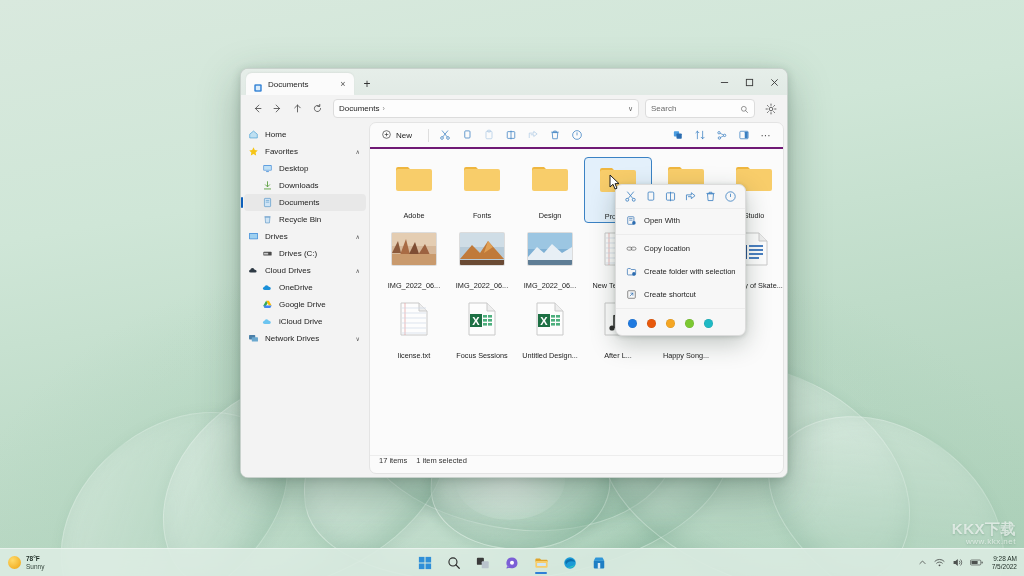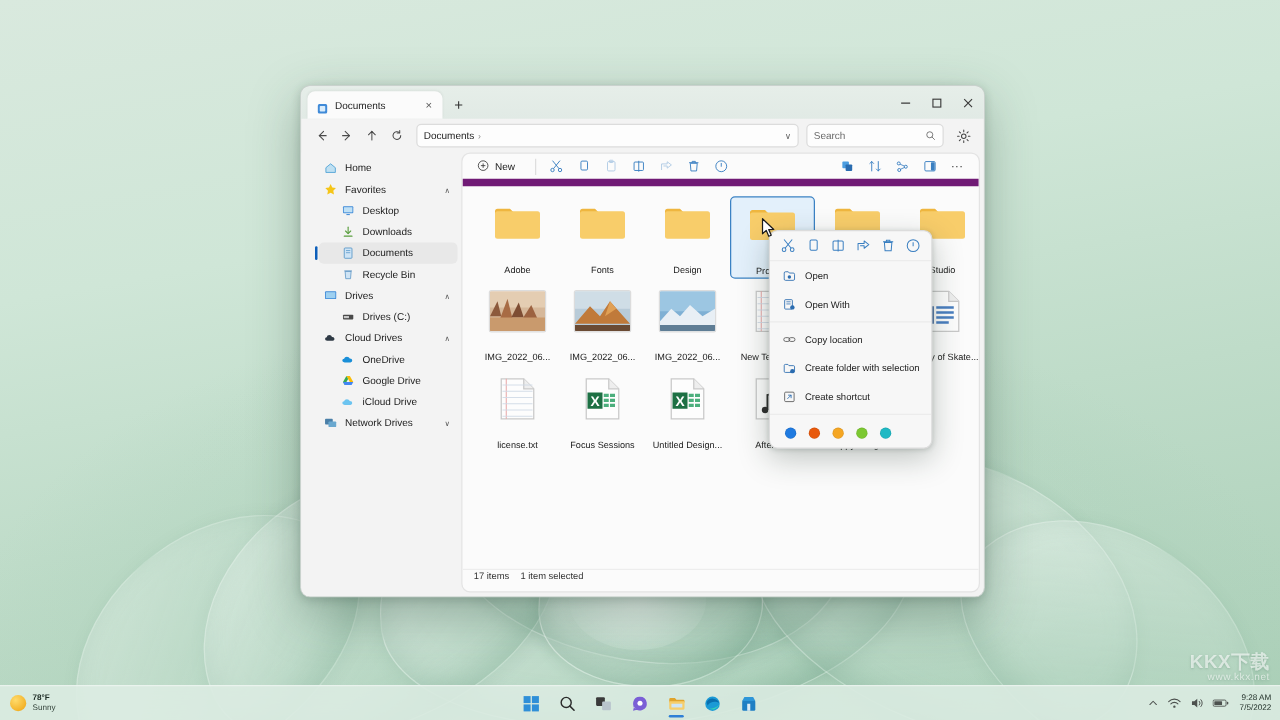--- a/index.html
+++ b/index.html
@@ -151,21 +151,21 @@
   #settings-btn {
     width: 19px; height: 19px; margin-left: 5px; flex: none;
     display: flex; align-items: center; justify-content: center; color: #444;
   }
 
   
   #wbody { flex: 1; display: flex; min-height: 0; background: #f3f3f3; }
 
   
   #sidebar {
-    width: 128px; flex: none; padding: 4px 3px 0 14px; overflow: hidden;
+    width: 128px; flex: none; padding: 4px 3px 0 3px; overflow: hidden;
     background: #f3f3f3;
   }
   .nav-item {
     height: 17px; display: flex; align-items: center; gap: 6px;
     border-radius: 4px; padding: 0 4px; position: relative;
   }
   .nav-item.child { padding-left: 18px; }
   .nav-item.selected { background: #e8e8e8; }
   .nav-item.selected::before {
     content: ""; position: absolute; left: -3px; top: 3px;
@@ -178,21 +178,21 @@
   
   #content {
     flex: 1; margin: 0 3px 3px 0; background: #fbfbfb;
     border: 1px solid #e4e4e4; border-radius: 7px;
     display: flex; flex-direction: column; min-width: 0; overflow: hidden;
   }
 
   
   #cmdbar {
     height: 26px; display: flex; align-items: center; gap: 1px;
-    padding: 0 7px; border-bottom: 6px solid #701a75; flex: none;
+    padding: 0 7px; border-bottom: 2px solid #701a75; flex: none;
   }
   #newbtn {
     display: flex; align-items: center; gap: 4px; height: 19px;
     padding: 0 7px 0 4px; border-radius: 4px; margin-right: 4px;
   }
   #newbtn span { font-size: 8px; color: #1b1b1b; }
   .cmd-ico {
     width: 21px; height: 20px; border-radius: 4px; flex: none;
     display: flex; align-items: center; justify-content: center;
   }
@@ -881,29 +881,20 @@
         </svg>
     </div>
     <div class="ctx-ico">
       <svg width="13" height="13" viewBox="0 0 16 16">
           <circle cx="8" cy="8" r="5.8" fill="none" stroke="#3a7fc1" stroke-width="1"></circle>
           <line x1="8" y1="4.6" x2="8" y2="8.6" stroke="#3a7fc1" stroke-width="1"></line>
         </svg>
     </div>
   </div>
 
-  <div class="ctx-item">
-    <span class="mi">
-      <svg width="11" height="11" viewBox="0 0 16 16">
-          <path d="M2 5 a1.5 1.5 0 0 1 1.5-1.5 h3.2 l1.3 1.5 h4.5 a1.5 1.5 0 0 1 1.5 1.5 v5.5 a1.5 1.5 0 0 1 -1.5 1.5 h-9 a1.5 1.5 0 0 1 -1.5 -1.5 Z" fill="none" stroke="#2b6cb0" stroke-width="1"></path>
-          <circle cx="8" cy="9.5" r="2" fill="#2b6cb0"></circle>
-        </svg>
-    </span>
-    <span class="ml">Open</span>
-  </div>
 
   <div class="ctx-item">
     <span class="mi">
       <svg width="11" height="11" viewBox="0 0 16 16">
           <rect x="2.5" y="2.5" width="9" height="11" rx="1" fill="none" stroke="#2b6cb0" stroke-width="1"></rect>
           <line x1="4.5" y1="5" x2="9.5" y2="5" stroke="#2b6cb0" stroke-width="0.9"></line>
           <line x1="4.5" y1="7.5" x2="9.5" y2="7.5" stroke="#2b6cb0" stroke-width="0.9"></line>
           <circle cx="11.5" cy="11.5" r="2.6" fill="#2b6cb0"></circle>
         </svg>
     </span>

